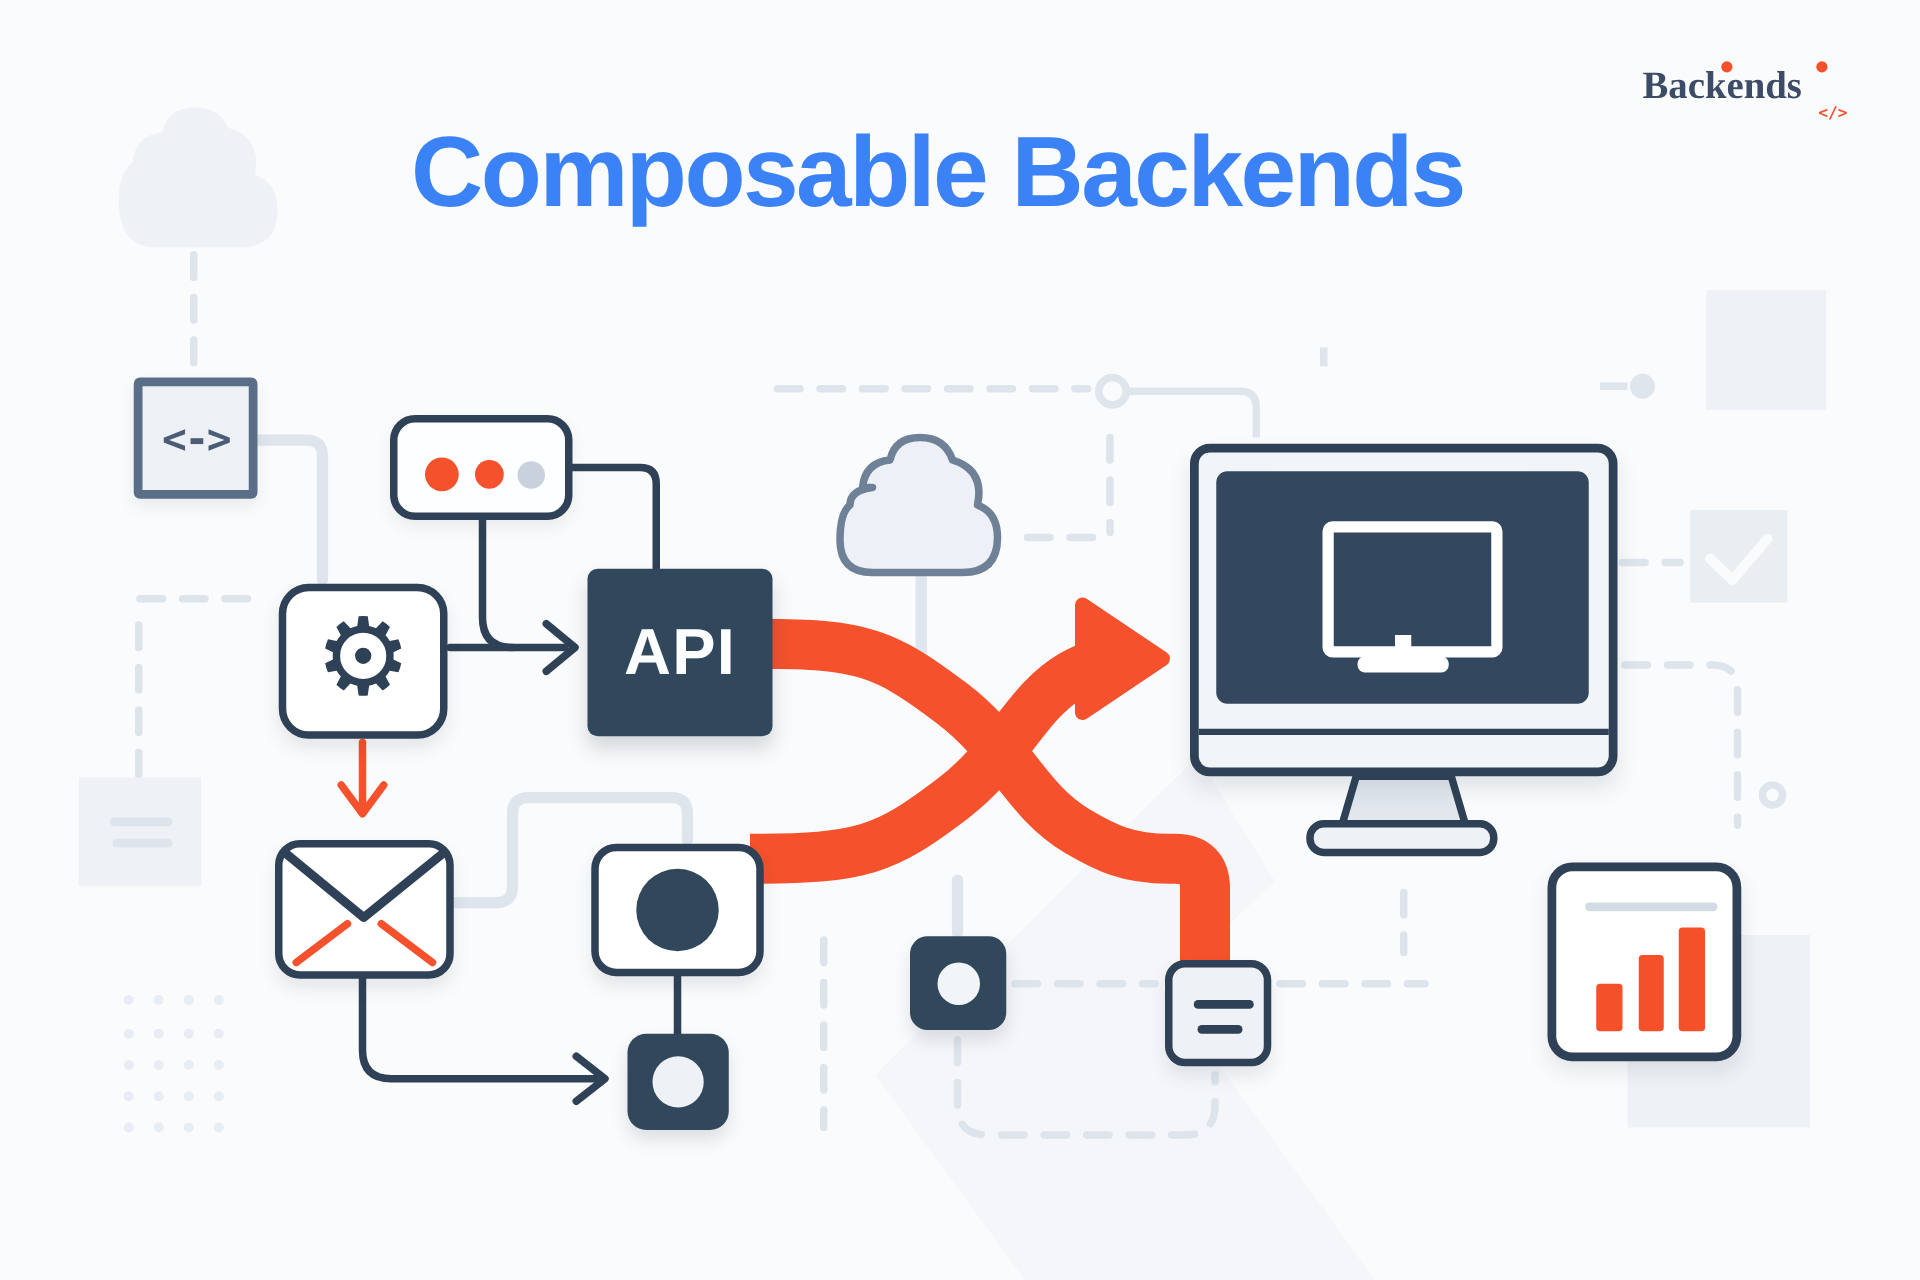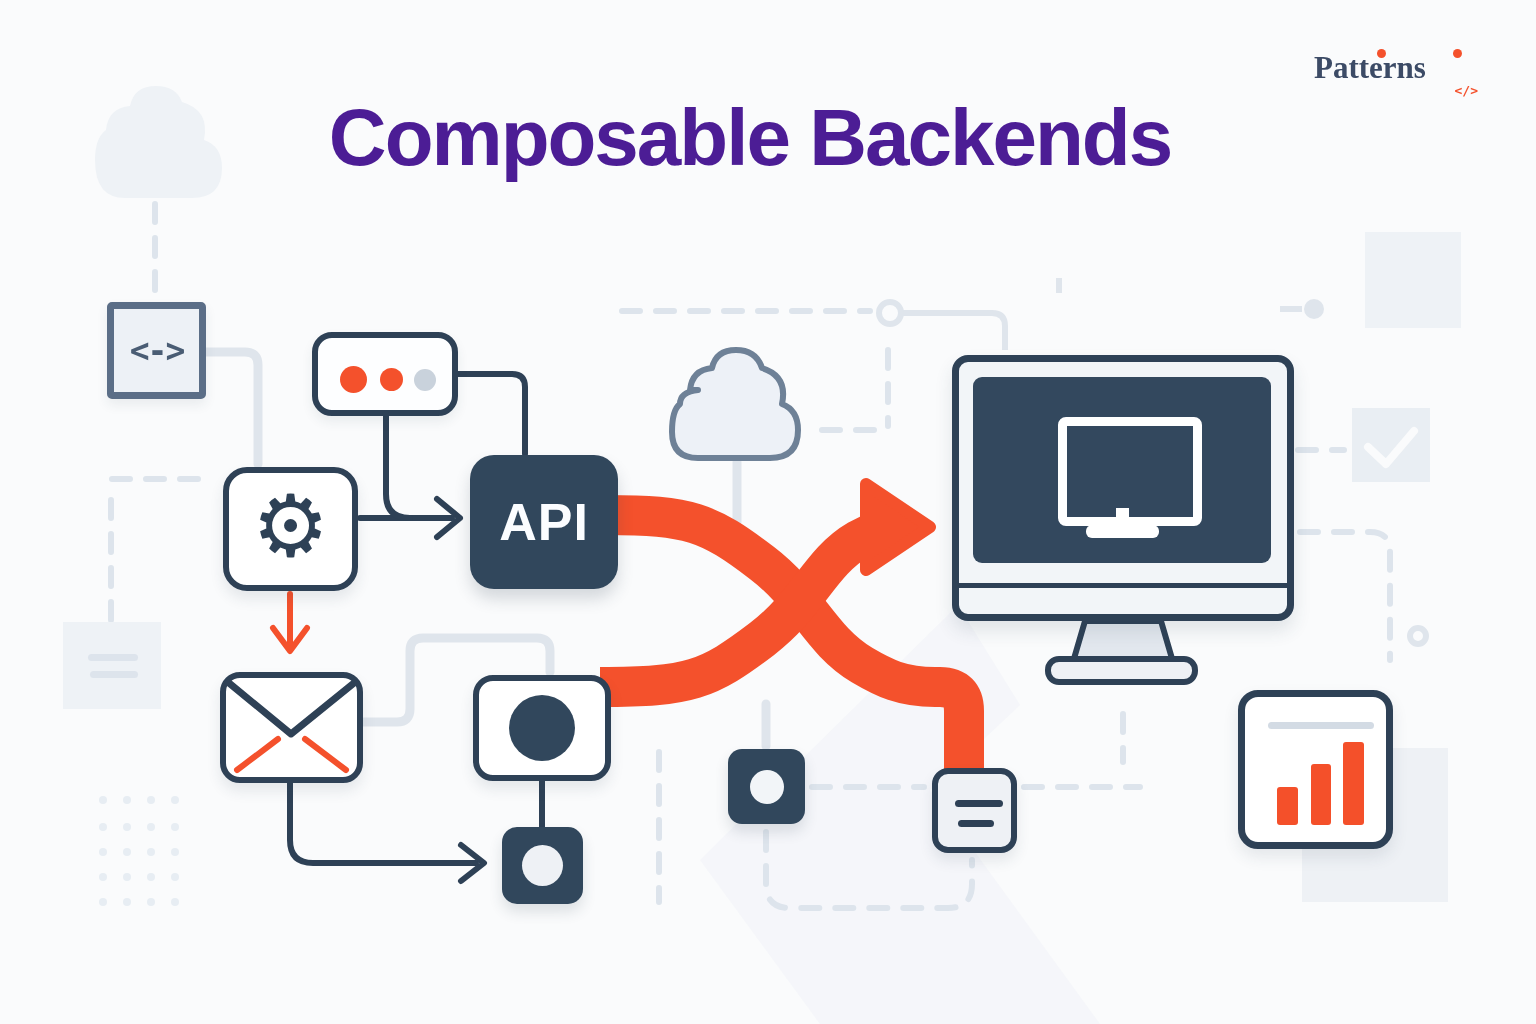--- a/index.html
+++ b/index.html
@@ -6,21 +6,21 @@
   #canvas{
     position:relative;width:1536px;height:1024px;overflow:hidden;
     background:#fafbfc;font-family:"Liberation Sans",sans-serif;
   }
   #canvas svg{position:absolute;left:0;top:0;}
   .abs{position:absolute;box-sizing:border-box;}
 
   
   .title-wrap{left:170px;top:96px;width:1160px;text-align:center;}
   .main-title{
-    font-size:80px;font-weight:bold;color:#4c1d95;letter-spacing:-2px;line-height:1.05;
+    font-size:80px;font-weight:bold;color:#3b82f6;letter-spacing:-2px;line-height:1.05;
   }
   .sub-title{
     margin-top:14px;font-size:46px;font-weight:normal;color:#2e4156;letter-spacing:-1px;
   }
   .logo{left:auto;right:52px;top:50px;width:170px;height:60px;color:#3c4b66;}
   .logo-text{font-family:"Liberation Serif",serif;font-weight:bold;font-size:31px;letter-spacing:0px;}
   .logo-dot{position:absolute;width:9px;height:9px;border-radius:50%;background:#f4512c;top:-1px;}
   .logo-dot.c{left:63px;}
   .logo-dot.y{left:139px;}
   .logo-code{position:absolute;right:6px;top:33px;font-family:"DejaVu Sans Mono",monospace;
@@ -38,21 +38,21 @@
   .win-dot.d1{left:22px;top:28px;width:27px;height:27px;background:#f4512c;}
   .win-dot.d2{left:62px;top:30px;width:23px;height:23px;background:#f4512c;}
   .win-dot.d3{left:96px;top:31px;width:22px;height:22px;background:#c9d2dc;}
 
   .gear-box{left:223px;top:467px;width:135px;height:124px;background:#ffffff;
     border:6px solid #2e4156;border-radius:24px;display:flex;align-items:center;justify-content:center;
     box-shadow:0 8px 14px rgba(44,62,80,.10);}
   .gear-glyph{font-family:"DejaVu Sans",sans-serif;font-size:86px;color:#2e4156;line-height:1;margin-top:-6px;}
 
   .api-box{left:470px;top:455px;width:148px;height:134px;background:#31475c;
-    border-radius:24px;display:flex;align-items:center;justify-content:center;
+    border-radius:8px;display:flex;align-items:center;justify-content:center;
     box-shadow:0 10px 16px rgba(44,62,80,.18);}
   .api-label{color:#fbfdff;font-weight:bold;font-size:52px;letter-spacing:1px;}
 
   .envelope-box{left:220px;top:672px;width:143px;height:111px;background:#ffffff;
     border:6px solid #2e4156;border-radius:20px;box-shadow:0 8px 14px rgba(44,62,80,.10);}
 
   .circle-box{left:473px;top:675px;width:138px;height:106px;background:#ffffff;
     border:6px solid #2e4156;border-radius:20px;display:flex;align-items:center;justify-content:center;
     box-shadow:0 8px 14px rgba(44,62,80,.10);}
   .circle-box .dot{width:66px;height:66px;border-radius:50%;background:#31475c;}
@@ -200,21 +200,21 @@
   <div class="abs note-card">
     <div class="ln a"></div>
     <div class="ln b"></div>
   </div>
 
   <div class="abs title-wrap">
     <div class="main-title">Composable Backends</div>
   </div>
 
   <div class="abs logo">
-    <span class="logo-text">Patterns</span>
+    <span class="logo-text">Backends</span>
     <span class="logo-dot c"></span>
     <span class="logo-dot y"></span>
     <span class="logo-code">&lt;/&gt;</span>
   </div>
 
   <div class="abs code-box">
     <span class="code-glyph">&lt;-&gt;</span>
   </div>
 
   <div class="abs browser-window">

